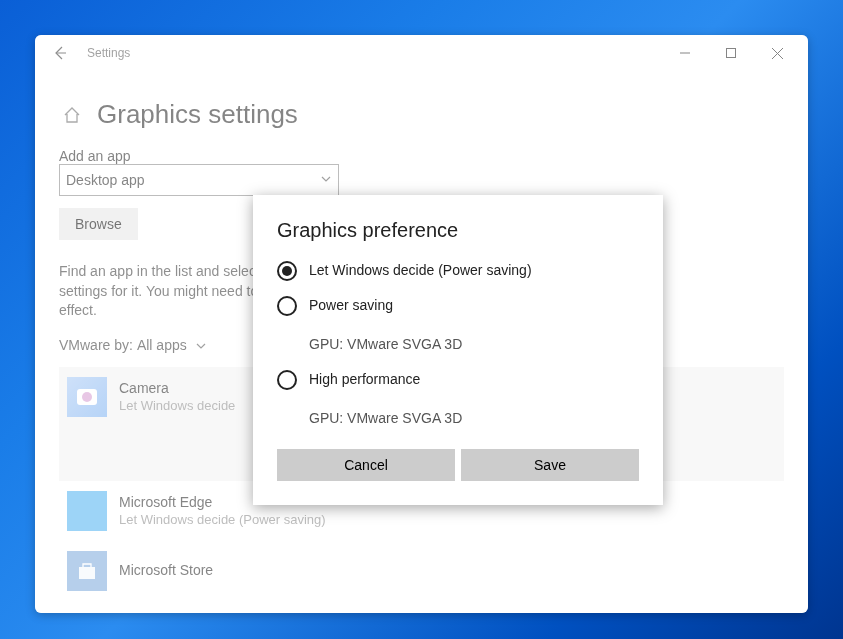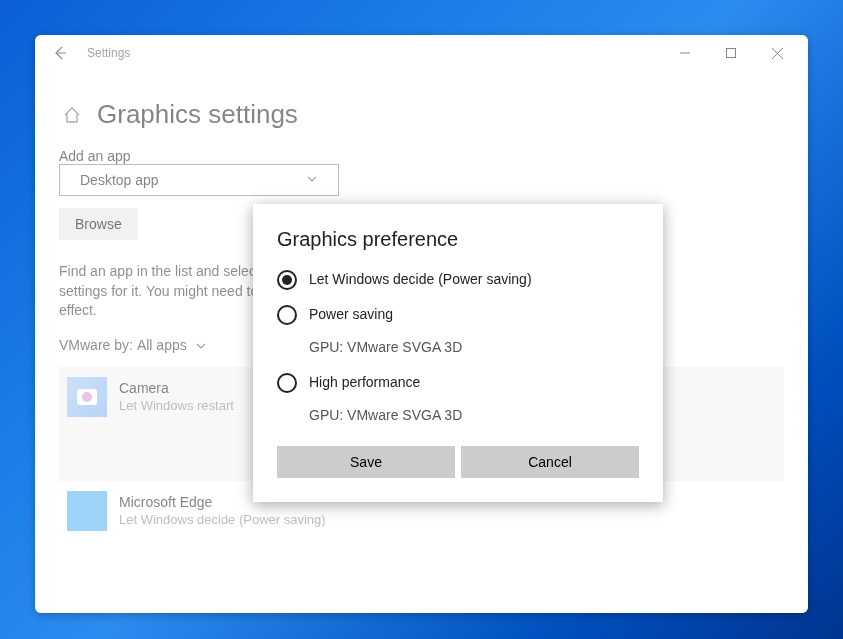--- a/index.html
+++ b/index.html
@@ -86,21 +86,21 @@
       font-size: 14px;
       color: #222;
     }
     .dropdown {
       width: 280px;
       height: 32px;
       border: 1px solid #888;
       background: #fff;
       display: flex;
       align-items: center;
-      padding: 0 20px;
+      padding: 0 6px;
       justify-content: space-between;
       cursor: pointer;
       margin-bottom: 12px;
       font-size: 14px;
     }
     .browse-btn {
       background: #e5e5e5;
       border: none;
       padding: 8px 16px;
       font-size: 14px;
@@ -214,21 +214,21 @@
     }
     
     .scrim {
       position: absolute;
       inset: 0;
       background: rgba(255,255,255,0.45);
     }
     .modal {
       position: absolute;
       left: 218px;
-      top: 169px;
+      top: 160px;
       width: 410px;
       background: #fff;
       box-shadow: 0 3px 14px rgba(0,0,0,0.35);
       padding: 24px;
     }
     .modal h2 {
       font-size: 20px;
       font-weight: 400;
       color: #222;
       margin-bottom: 18px;
@@ -265,21 +265,21 @@
       display: flex;
       flex-direction: column;
       line-height: 1.5;
     }
     .radio-text .main {
       font-size: 14px;
     }
     .radio-text .sub {
       font-size: 14px;
       color: #555;
-      margin-top: 12px;
+      margin-top: 18px;
     }
     .modal-buttons {
       display: flex;
       gap: 6px;
       margin-top: 20px;
     }
     .modal-buttons button {
       flex: 1;
       background: #ccc;
       border: none;
@@ -359,36 +359,47 @@
     </div>
 
     <div class="app-list">
 
       <div class="app-item selected">
         <div class="app-icon camera">
           <div class="app-icon camera-inner" style="width:20px;height:16px;background:#fff"></div>
         </div>
         <div class="app-text">
           <span class="app-name">Camera</span>
-          <span class="app-sub">Let Windows restart</span>
+          <span class="app-sub">Let Windows decide</span>
         </div>
         <div class="app-actions">
           <button>Options</button>
           <button class="disabled">Reset</button>
         </div>
       </div>
 
       <div class="app-item">
         <div class="app-icon edge"></div>
         <div class="app-text">
           <span class="app-name">Microsoft Edge</span>
           <span class="app-sub">Let Windows decide (Power saving)</span>
         </div>
       </div>
 
+      <div class="app-item">
+        <div class="app-icon store">
+          <svg width="20" height="20" viewBox="0 0 20 20">
+              <rect x="2" y="6" width="16" height="12" fill="#fff" opacity="0.9"></rect>
+              <path d="M6 6 V3 H14 V6" stroke="#fff" stroke-width="1.3" fill="none"></path>
+            </svg>
+        </div>
+        <div class="app-text">
+          <span class="app-name">Microsoft Store</span>
+        </div>
+      </div>
 
     </div>
 
   </div>
 
   <div class="scrim"></div>
 
   <div class="modal">
     <h2>Graphics preference</h2>
 
@@ -415,18 +426,18 @@
       <div class="radio-outer">
           <div class="radio-inner"></div>
         </div>
       <div class="radio-text">
         <span class="main">High performance</span>
         <span class="sub">GPU: VMware SVGA 3D</span>
       </div>
     </div>
 
     <div class="modal-buttons">
+      <button>Cancel</button>
       <button>Save</button>
-      <button>Cancel</button>
     </div>
   </div>
 
 </div>
 
 </body></html>

